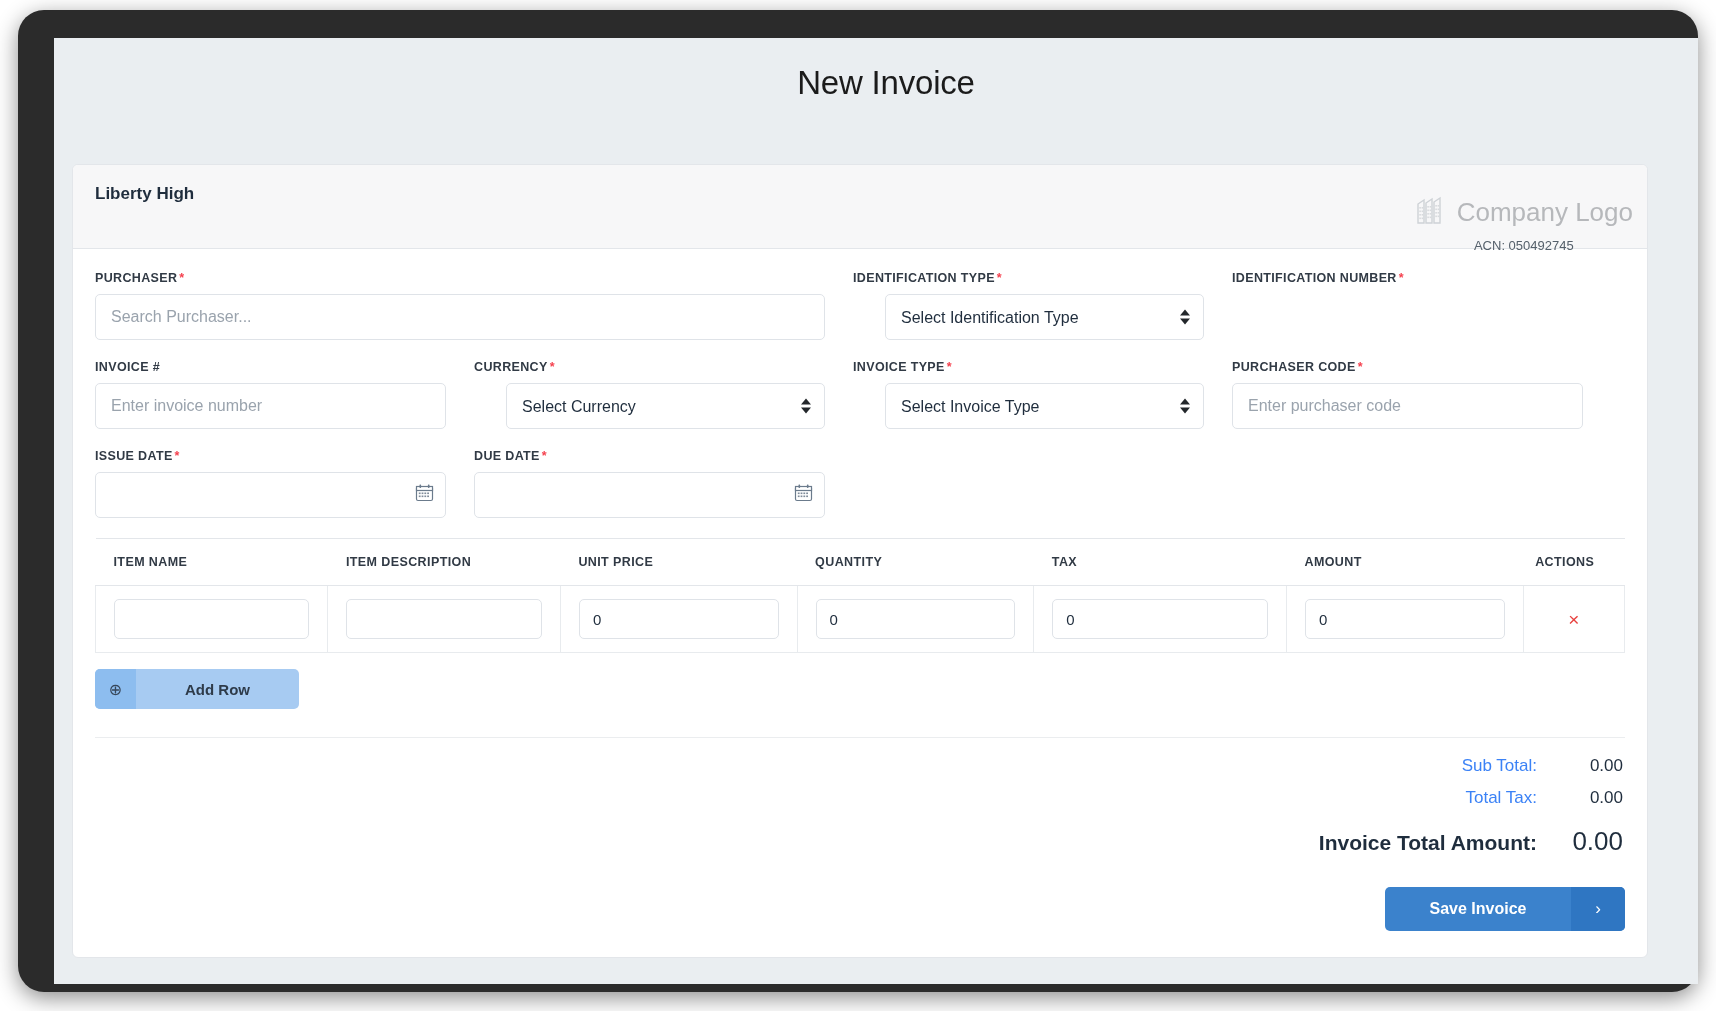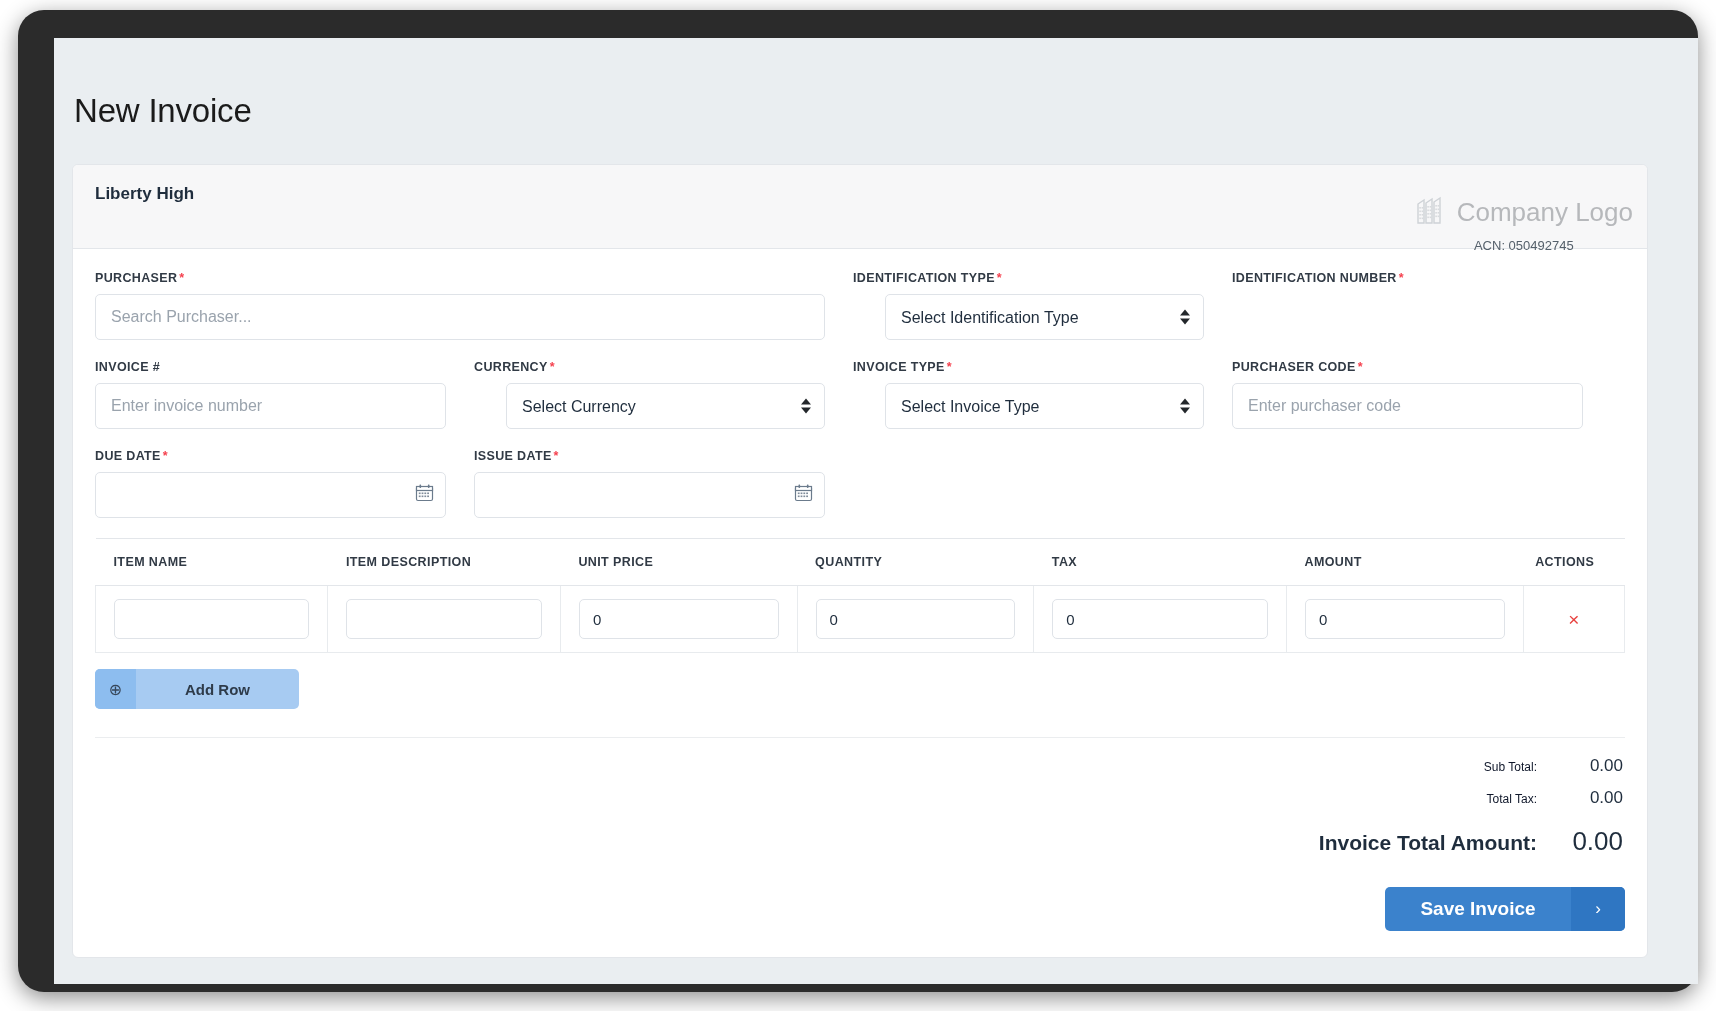--- a/index.html
+++ b/index.html
@@ -24,25 +24,26 @@
     position: absolute;
     left: 36px; top: 28px;
     width: 1644px; height: 946px;
     background: #eaeef1;
     overflow: hidden;
   }
 
   
   .page-title {
     margin: 0;
-    padding: 54px 0 0 20px;
+    padding: 26px 0 0 20px;
     font-size: 33px;
     font-weight: 400;
     color: #1b1b1b;
     letter-spacing: -0.2px;
+    text-align: center;
   }
 
   
   .card {
     position: absolute;
     left: 18px; top: 126px;
     width: 1576px;
     background: #ffffff;
     border: 1px solid #e3e6ea;
     border-radius: 6px;
@@ -250,22 +251,22 @@
     text-align: right;
     padding-right: 2px;
   }
   .total-line {
     display: flex;
     justify-content: flex-end;
     align-items: baseline;
     margin-bottom: 12px;
   }
   .total-line .t-label {
-    font-size: 12px;
-    color: #0f172a;
+    font-size: 17px;
+    color: #3b82f6;
     margin-right: 22px;
   }
   .total-line .t-value {
     font-size: 17px;
     color: #1f2d3d;
     width: 64px;
     text-align: right;
   }
   .total-line.grand { margin-top: 18px; margin-bottom: 8px; }
   .total-line.grand .t-label {
@@ -290,21 +291,21 @@
     border: none;
     border-radius: 5px;
     cursor: pointer;
     overflow: hidden;
     padding: 0;
   }
   .save-btn .lbl {
     flex: 1;
     text-align: center;
     color: #fff;
-    font-size: 19px;
+    font-size: 16px;
     font-weight: bold;
     font-family: "Liberation Sans", sans-serif;
   }
   .save-btn .arrow-seg {
     width: 54px; height: 100%;
     background: #2f76c2;
     display: flex; align-items: center; justify-content: center;
     color: #fff; font-size: 17px;
   }
 </style>
@@ -422,20 +423,45 @@
           </div>
 
           <div class="field f-quarter">
             <label class="f-label"><span>PURCHASER CODE</span><span class="req">*</span></label>
             <input class="f-input" type="text" placeholder="Enter purchaser code" style="">
           </div>
         </div>
 
         <div class="form-row">
           <div class="field f-date">
+            <label class="f-label"><span>ISSUE DATE</span><span class="req">*</span></label>
+            <div class="date-wrap">
+              <input class="f-input" type="text" placeholder="" style="">
+              <span class="cal-icon">
+                <svg width="19" height="19" viewBox="0 0 19 19" aria-hidden="true">
+                  <rect x="1.5" y="3" width="16" height="14" rx="1.5" fill="#fff" stroke="#6b7b8c" stroke-width="1.2"></rect>
+                  <rect x="1.5" y="3" width="16" height="4" fill="#ffffff" stroke="#6b7b8c" stroke-width="1.2"></rect>
+                  <rect x="4.5" y="1" width="1.6" height="3.4" rx="0.6" fill="#6b7b8c"></rect>
+                  <rect x="12.9" y="1" width="1.6" height="3.4" rx="0.6" fill="#6b7b8c"></rect>
+                  <g fill="#7f8b99">
+                    <rect x="3.8" y="9" width="1.8" height="1.6"></rect>
+                      <rect x="6.6" y="9" width="1.8" height="1.6"></rect>
+                    <rect x="9.4" y="9" width="1.8" height="1.6"></rect>
+                      <rect x="12.2" y="9" width="1.8" height="1.6"></rect>
+                    <rect x="3.8" y="12" width="1.8" height="1.6"></rect>
+                      <rect x="6.6" y="12" width="1.8" height="1.6"></rect>
+                    <rect x="9.4" y="12" width="1.8" height="1.6"></rect>
+                      <rect x="12.2" y="12" width="1.8" height="1.6"></rect>
+                  </g>
+                </svg>
+              </span>
+            </div>
+          </div>
+
+          <div class="field f-date">
             <label class="f-label"><span>DUE DATE</span><span class="req">*</span></label>
             <div class="date-wrap">
               <input class="f-input" type="text" placeholder="" style="">
               <span class="cal-icon">
                 <svg width="19" height="19" viewBox="0 0 19 19" aria-hidden="true">
                   <rect x="1.5" y="3" width="16" height="14" rx="1.5" fill="#fff" stroke="#6b7b8c" stroke-width="1.2"></rect>
                   <rect x="1.5" y="3" width="16" height="4" fill="#ffffff" stroke="#6b7b8c" stroke-width="1.2"></rect>
                   <rect x="4.5" y="1" width="1.6" height="3.4" rx="0.6" fill="#6b7b8c"></rect>
                   <rect x="12.9" y="1" width="1.6" height="3.4" rx="0.6" fill="#6b7b8c"></rect>
                   <g fill="#7f8b99">
@@ -445,45 +471,20 @@
                       <rect x="12.2" y="9" width="1.8" height="1.6"></rect>
                     <rect x="3.8" y="12" width="1.8" height="1.6"></rect>
                       <rect x="6.6" y="12" width="1.8" height="1.6"></rect>
                     <rect x="9.4" y="12" width="1.8" height="1.6"></rect>
                       <rect x="12.2" y="12" width="1.8" height="1.6"></rect>
                   </g>
                 </svg>
               </span>
             </div>
           </div>
-
-          <div class="field f-date">
-            <label class="f-label"><span>ISSUE DATE</span><span class="req">*</span></label>
-            <div class="date-wrap">
-              <input class="f-input" type="text" placeholder="" style="">
-              <span class="cal-icon">
-                <svg width="19" height="19" viewBox="0 0 19 19" aria-hidden="true">
-                  <rect x="1.5" y="3" width="16" height="14" rx="1.5" fill="#fff" stroke="#6b7b8c" stroke-width="1.2"></rect>
-                  <rect x="1.5" y="3" width="16" height="4" fill="#ffffff" stroke="#6b7b8c" stroke-width="1.2"></rect>
-                  <rect x="4.5" y="1" width="1.6" height="3.4" rx="0.6" fill="#6b7b8c"></rect>
-                  <rect x="12.9" y="1" width="1.6" height="3.4" rx="0.6" fill="#6b7b8c"></rect>
-                  <g fill="#7f8b99">
-                    <rect x="3.8" y="9" width="1.8" height="1.6"></rect>
-                      <rect x="6.6" y="9" width="1.8" height="1.6"></rect>
-                    <rect x="9.4" y="9" width="1.8" height="1.6"></rect>
-                      <rect x="12.2" y="9" width="1.8" height="1.6"></rect>
-                    <rect x="3.8" y="12" width="1.8" height="1.6"></rect>
-                      <rect x="6.6" y="12" width="1.8" height="1.6"></rect>
-                    <rect x="9.4" y="12" width="1.8" height="1.6"></rect>
-                      <rect x="12.2" y="12" width="1.8" height="1.6"></rect>
-                  </g>
-                </svg>
-              </span>
-            </div>
-          </div>
         </div>
 
         <table class="items-table">
           <thead>
             <tr>
               <th class="col-name">ITEM NAME</th>
               <th class="col-desc">ITEM DESCRIPTION</th>
               <th class="col-price">UNIT PRICE</th>
               <th class="col-qty">QUANTITY</th>
               <th class="col-tax">TAX</th>

